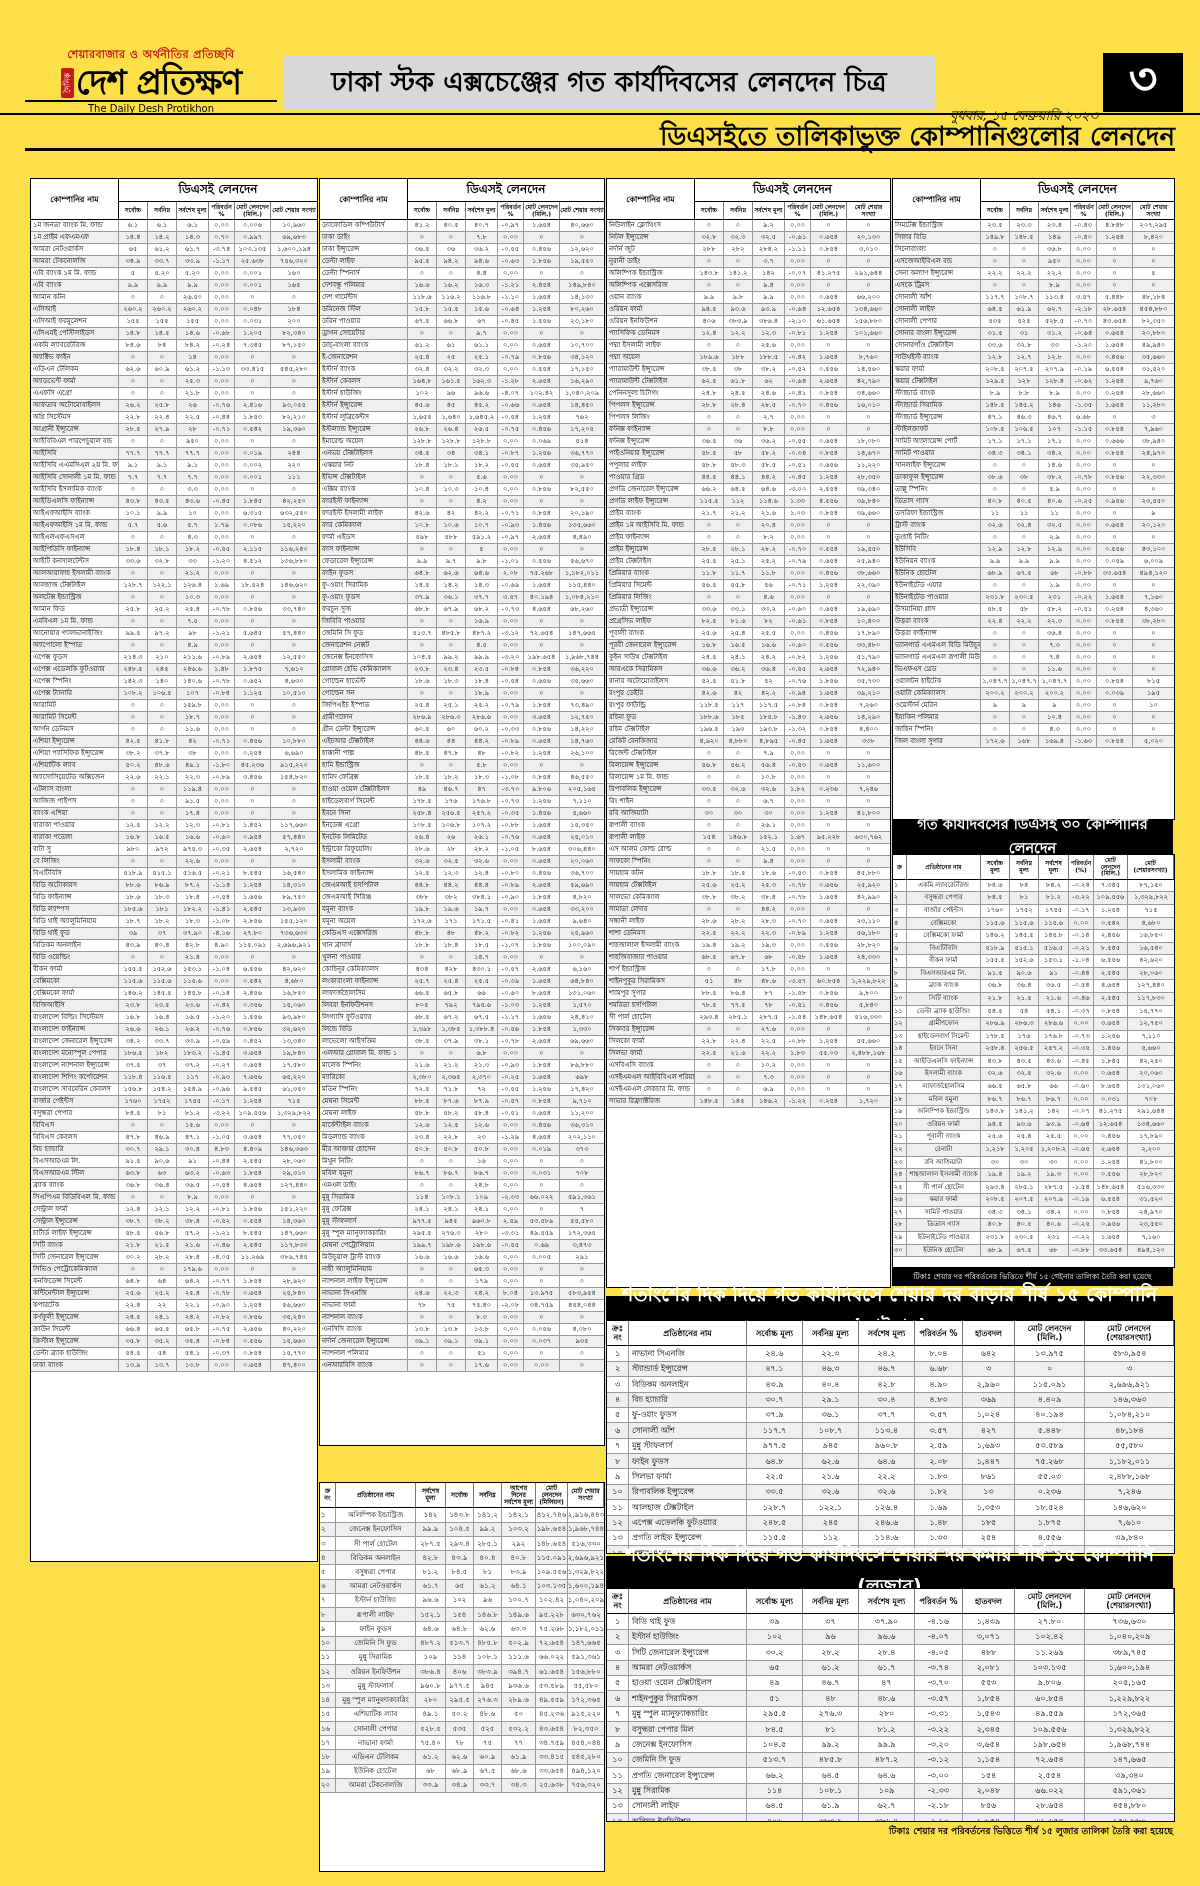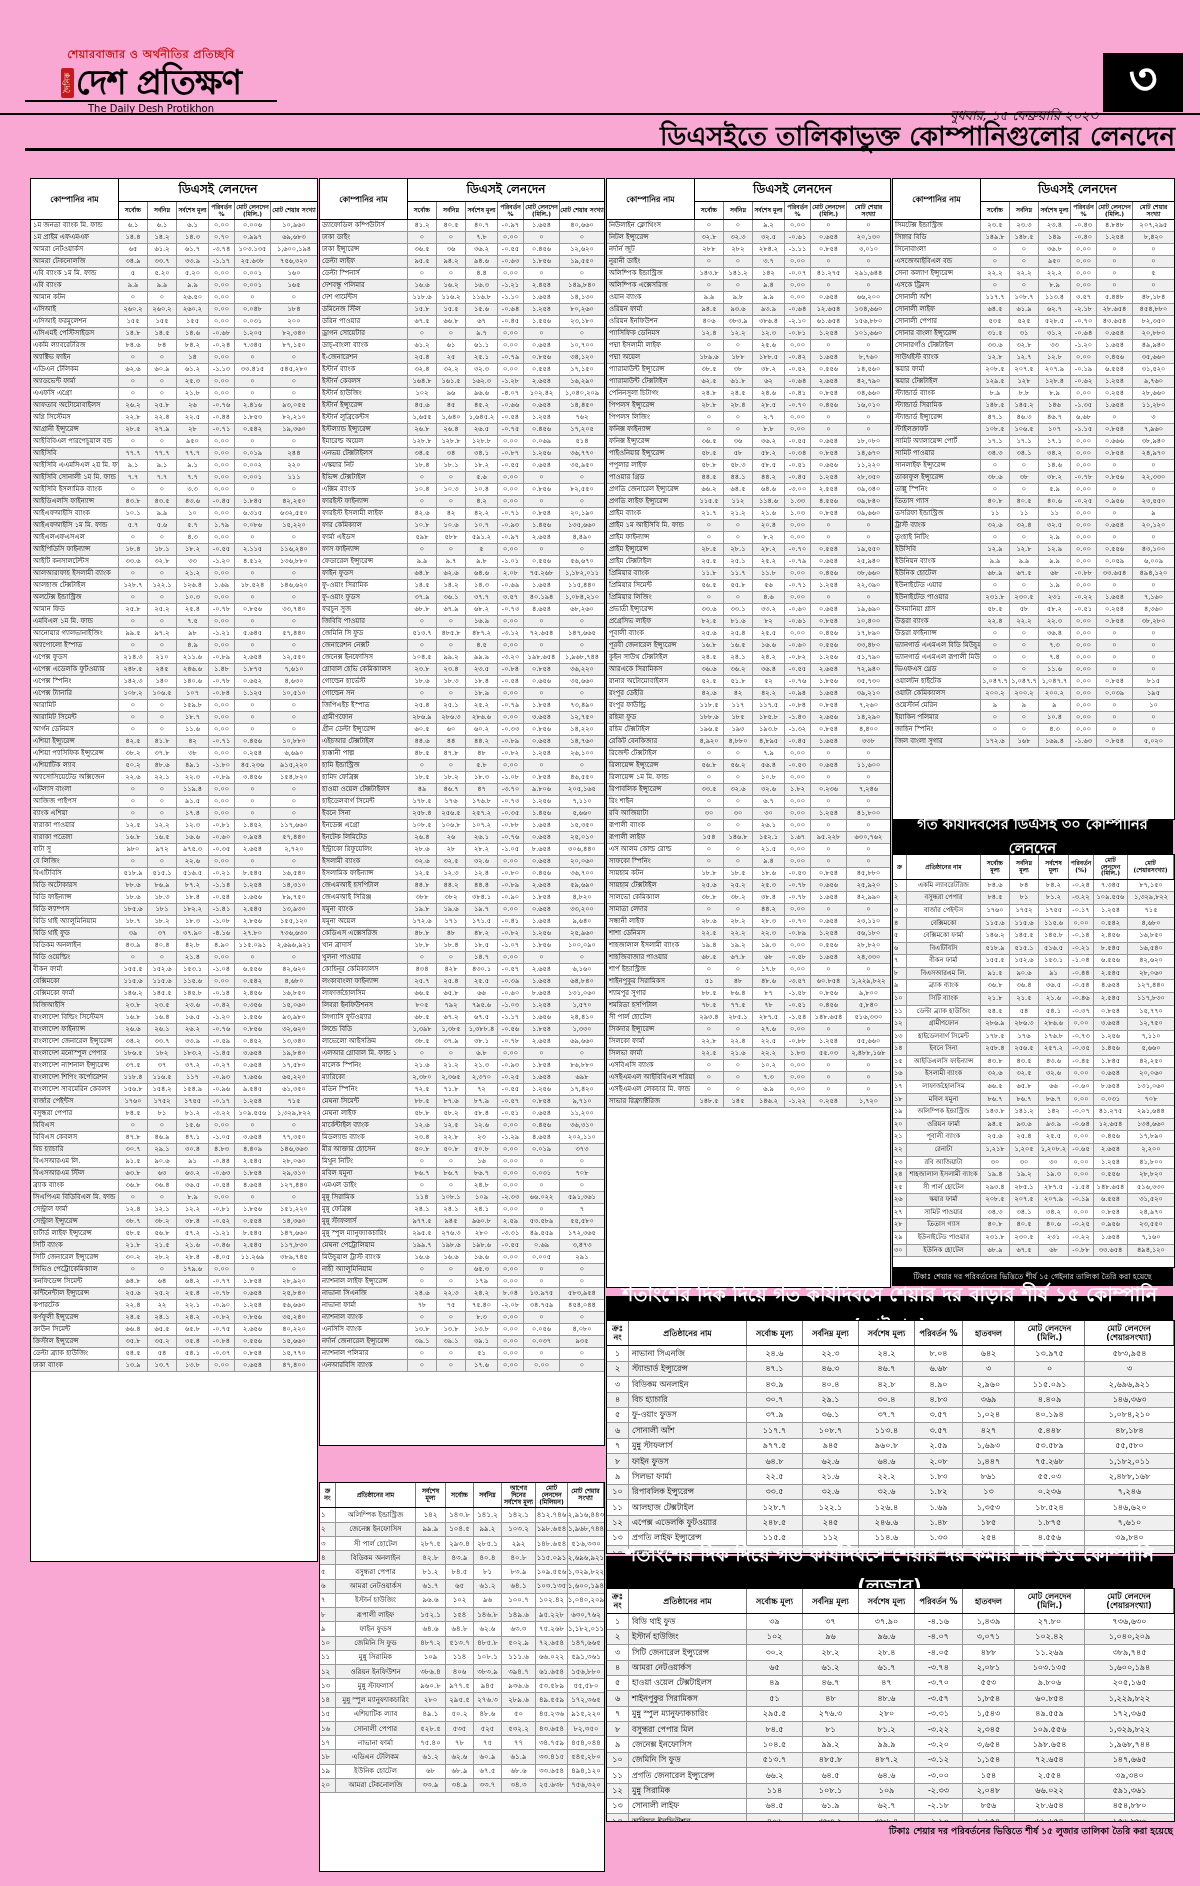--- a/index.html
+++ b/index.html
@@ -1,16 +1,16 @@
 <!DOCTYPE html>
 <html><head>
 <meta charset="utf-8">
 <style>
   html,body{margin:0;padding:0;background:#fff;}
-  #page{position:relative;width:1200px;height:1886px;background:#f9a8d4;overflow:hidden;
+  #page{position:relative;width:1200px;height:1886px;background:#fde047;overflow:hidden;
         font-family:"DejaVu Sans","Liberation Sans",sans-serif;color:#000;}
   .abs{position:absolute;}
   
   #masthead{left:25px;top:46px;width:252px;height:66px;}
   .tagline{color:#c61a1a;font-size:11px;font-weight:bold;text-align:center;letter-spacing:.5px;}
   .logo-row{display:flex;align-items:flex-end;justify-content:center;margin-top:1px;}
   .daily-box{background:#c61a1a;color:#fff;font-size:8px;width:13px;height:30px;display:flex;
              align-items:center;justify-content:center;writing-mode:vertical-rl;transform:rotate(180deg);
              border-radius:2px;margin-right:2px;}
   .logo-title{font-size:34px;font-weight:bold;line-height:.95;letter-spacing:-1px;}
@@ -90,20 +90,21 @@
 
   <div id="masthead" class="abs">
     <div class="tagline">শেয়ারবাজার ও অর্থনীতির প্রতিচ্ছবি</div>
     <div class="logo-row">
       <span class="daily-box">দৈনিক</span>
       <span class="logo-title">দেশ প্রতিক্ষণ</span>
     </div>
     <div class="logo-sub">The Daily Desh Protikhon</div>
   </div>
 
+  <div id="center-title" class="abs">ঢাকা স্টক এক্সচেঞ্জের গত কার্যদিবসের লেনদেন চিত্র</div>
   <div id="date-line" class="abs">বুধবার, ১৫ ফেব্রুয়ারি ২০২৩</div>
   <div id="page-number" class="abs">৩</div>
   <div id="top-rule" class="abs"></div>
   <div id="main-title" class="abs">ডিএসইতে তালিকাভুক্ত কোম্পানিগুলোর লেনদেন</div>
   <div id="main-title-rule" class="abs"></div>
 
   <div id="col1" class="abs tbl main-t">
     <div class="grp-hdr">
       <div class="gh-name">কোম্পানির নাম</div>
       <div class="gh-right">

